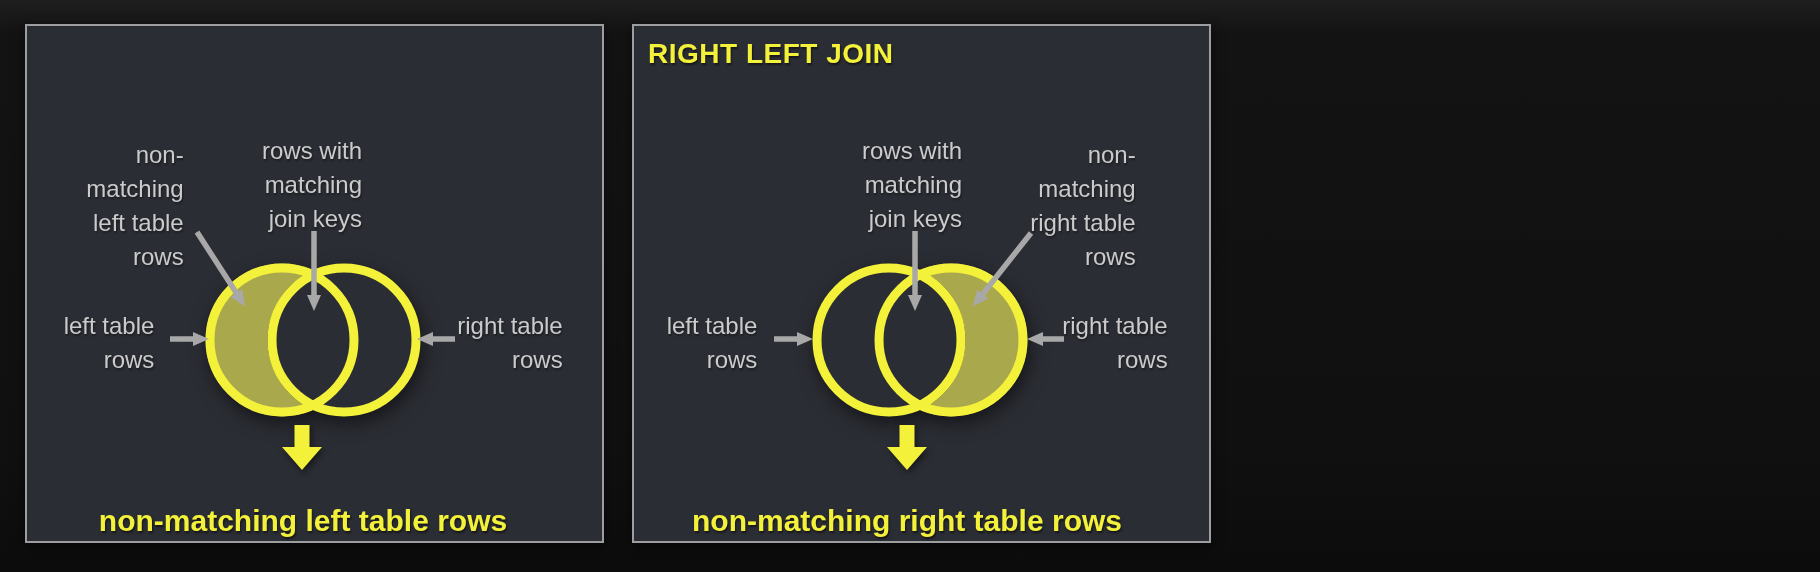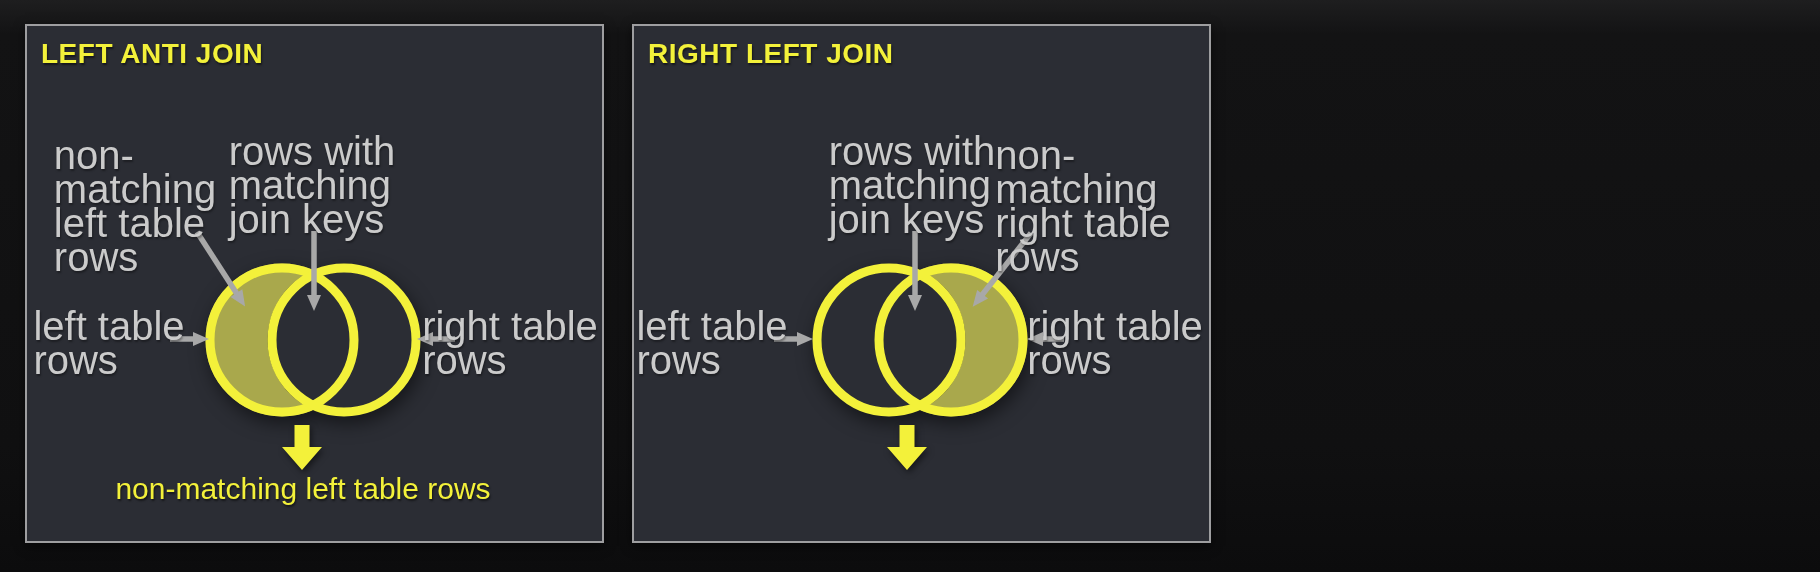--- a/index.html
+++ b/index.html
@@ -39,37 +39,36 @@
   .venn-svg{position:absolute;left:0;top:0;}
   .circles{filter:drop-shadow(3px 7px 9px rgba(0,0,0,.5));}
   .fill-olive{fill:var(--olive-fill);}
   .fill-bg{fill:var(--panel-bg);}
   .ring{fill:none;stroke:var(--yellow);stroke-width:9px;}
   .garrow{stroke:var(--gray-arrow);stroke-width:5.5px;}
   .ah{fill:var(--gray-arrow);}
   .down-arrow{fill:var(--yellow);filter:drop-shadow(2px 3px 3px rgba(0,0,0,.5));}
   .lbl{
     position:absolute;transform:translateX(-50%);
-    color:var(--gray-text);font-size:40px;line-height:34px;
-    text-align:left;white-space:nowrap;
+    color:var(--gray-text);font-size:24px;line-height:34px;
+    text-align:right;white-space:nowrap;
     text-shadow:1px 2px 2px rgba(0,0,0,.35);
   }
   .result{
     position:absolute;transform:translateX(-50%);
-    color:var(--yellow);font-size:30px;font-weight:normal;
-    white-space:nowrap;text-shadow:1px 2px 2px rgba(0,0,0,.5);
+    color:var(--yellow);font-size:30px;font-weight:bold;
+    white-space:nowrap;text-shadow:1px 2px 2px rgba(0,0,0,.5);margin-top:32px;
   }
 </style>
 </head>
 <body>
 
 <div class="stage">
 
   <section class="panel p0">
-    <h2 class="title">LEFT ANTI JOIN</h2>
 
     <svg class="venn-svg" width="575" height="515" viewBox="0 0 575 515">
       <defs>
         <marker id="ah-0" markerUnits="userSpaceOnUse" markerWidth="20" markerHeight="18" refX="2" refY="8" orient="auto">
           <path class="ah" d="M1,1 L17,8 L1,15 Z"></path>
         </marker>
       </defs>
       <g class="circles">
         <circle class="fill-olive" cx="255" cy="314" r="76.5"></circle>
         <circle class="fill-bg" cx="317" cy="314" r="76.5"></circle>
@@ -145,15 +144,16 @@
       </div>
     <div class="lbl" style="left:78px;top:283px">
         <div>left table</div>
         <div>rows</div>
       </div>
     <div class="lbl" style="left:481px;top:283px">
         <div>right table</div>
         <div>rows</div>
       </div>
 
+    <div class="result" style="left:273px;top:446px">non-matching right table rows</div>
   </section>
 
 </div>
 
 </body></html>

